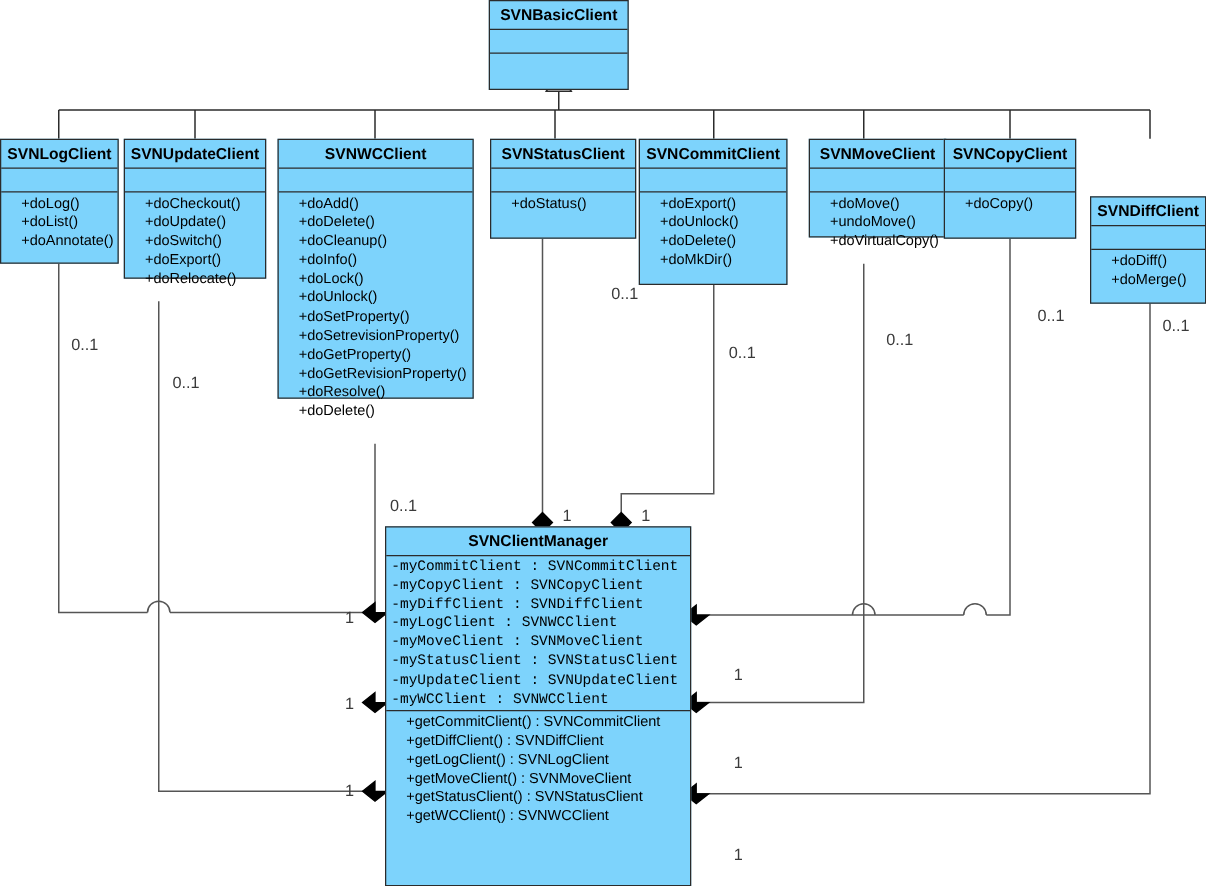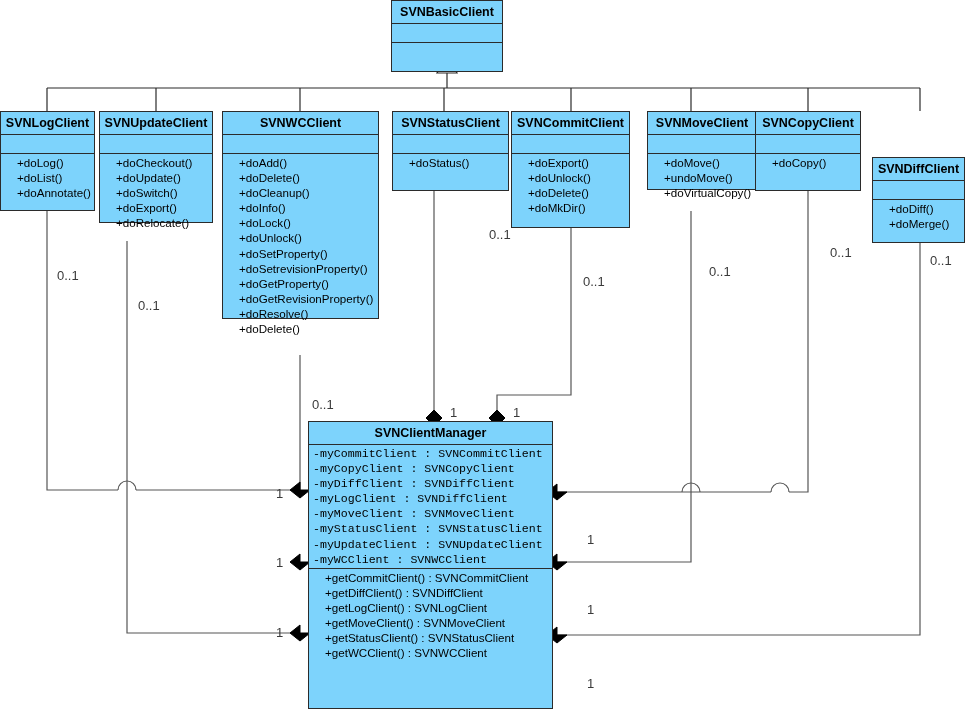--- a/index.html
+++ b/index.html
@@ -226,21 +226,21 @@
       <div class="member">+doMerge()</div>
     </div>
   </div>
 
   <div class="uml-class" id="box-manager" style="left:308px;top:421px;width:245px;height:288px;">
     <div class="cls-name">SVNClientManager</div>
     <div class="cls-attrs">
       <div class="member">-myCommitClient : SVNCommitClient</div>
       <div class="member">-myCopyClient : SVNCopyClient</div>
       <div class="member">-myDiffClient : SVNDiffClient</div>
-      <div class="member">-myLogClient : SVNDiffClient</div>
+      <div class="member">-myLogClient : SVNWCClient</div>
       <div class="member">-myMoveClient : SVNMoveClient</div>
       <div class="member">-myStatusClient : SVNStatusClient</div>
       <div class="member">-myUpdateClient : SVNUpdateClient</div>
       <div class="member">-myWCClient : SVNWCClient</div>
     </div>
     <div class="cls-ops">
       <div class="member">+getCommitClient() : SVNCommitClient</div>
       <div class="member">+getDiffClient() : SVNDiffClient</div>
       <div class="member">+getLogClient() : SVNLogClient</div>
       <div class="member">+getMoveClient() : SVNMoveClient</div>

